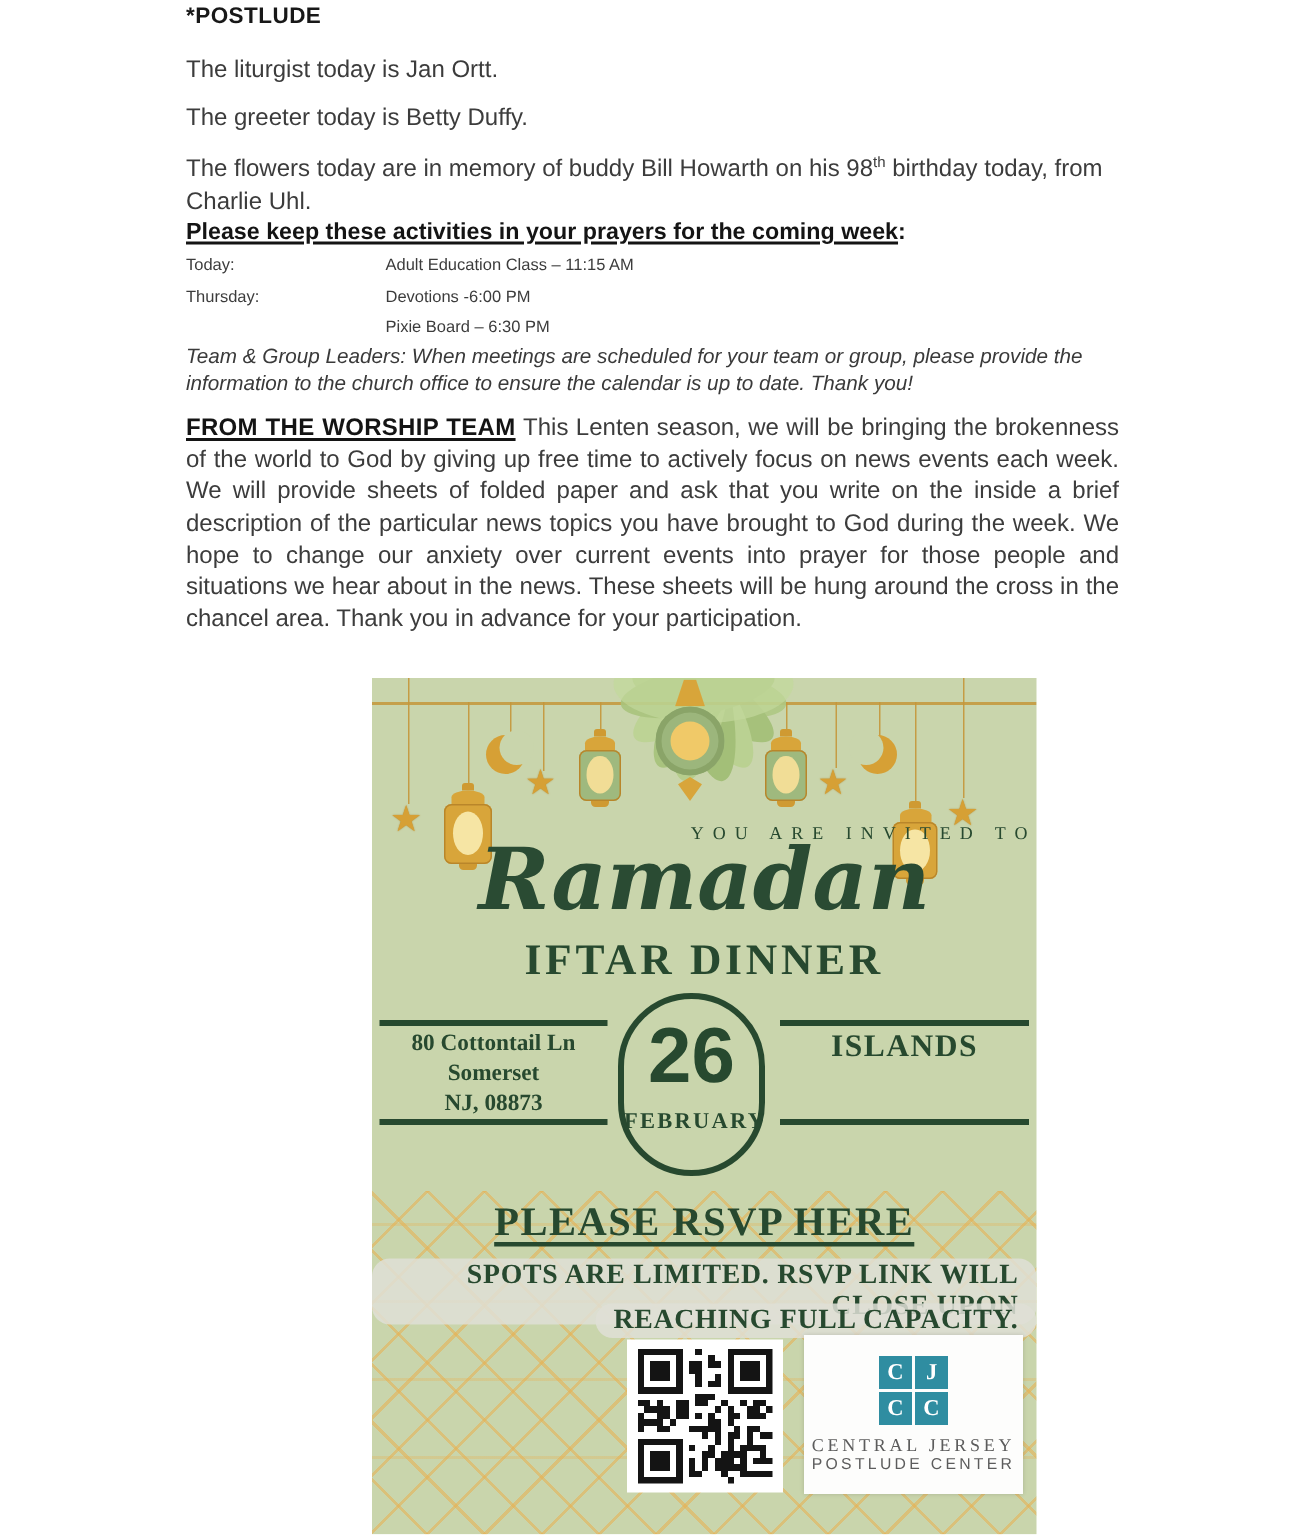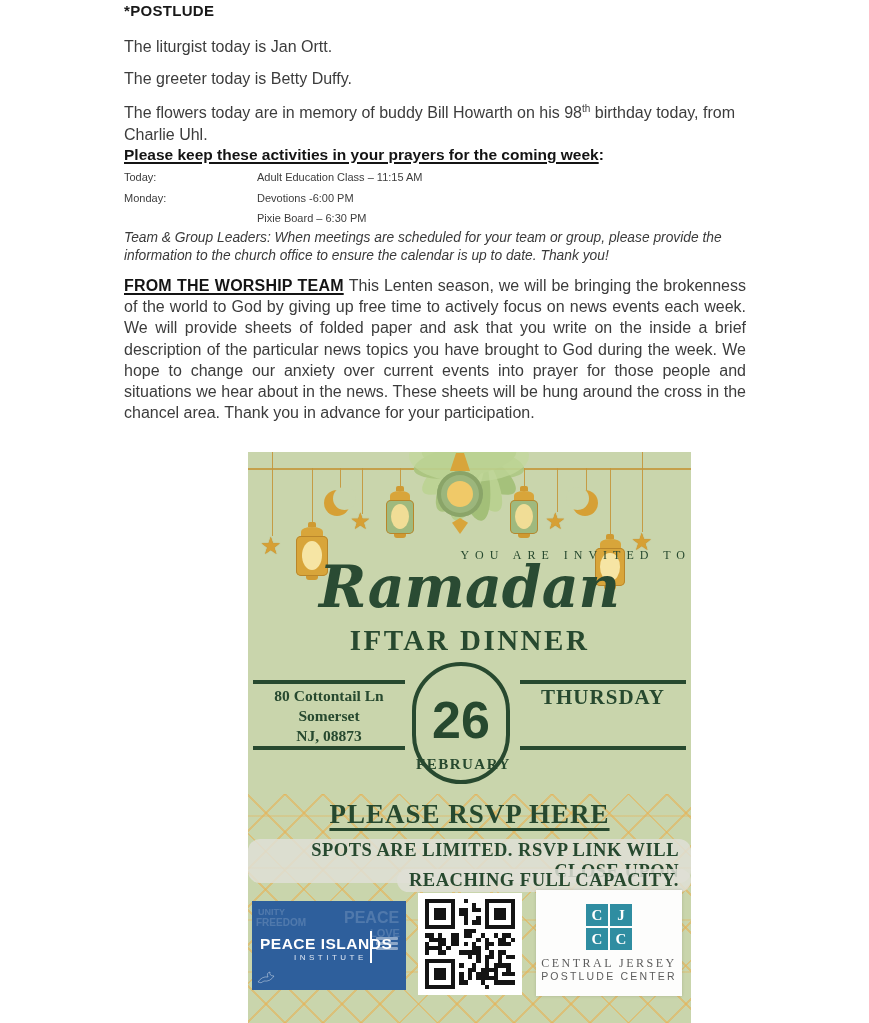--- a/index.html
+++ b/index.html
@@ -57,21 +57,21 @@
            font-style:italic;font-weight:bold;font-size:57px;line-height:70px;color:#2a4b33;}
   .iftar{position:absolute;top:172px;width:100%;text-align:center;font-size:29px;font-weight:bold;letter-spacing:2.5px;}
 
   .dline{position:absolute;height:3.5px;background:#27492f;}
   .addr{position:absolute;left:5px;top:234px;width:152px;text-align:center;font-size:15.5px;font-weight:bold;line-height:20px;}
   .when{position:absolute;left:272px;top:233px;width:166px;text-align:center;font-weight:bold;}
   .when .wd{font-size:21px;letter-spacing:1px;line-height:24px;}
   .when .tm{font-size:23px;line-height:27px;}
   .capsule{position:absolute;left:164px;top:210px;width:90px;height:114px;border:4px solid #27492f;border-radius:50px;
            text-align:center;background:transparent;}
-  .capsule .day{font-family:"Liberation Sans",sans-serif;font-size:52px;font-weight:600;line-height:60px;margin-top:24px;}
+  .capsule .day{font-family:"Liberation Sans",sans-serif;font-size:52px;font-weight:600;line-height:60px;margin-top:8px;}
   .capsule .mon{font-size:15px;font-weight:bold;letter-spacing:1.5px;margin-top:6px;}
 
   .rsvp{position:absolute;top:347px;width:100%;text-align:center;font-size:27px;font-weight:bold;letter-spacing:1px;
         text-decoration:underline;text-decoration-thickness:3px;text-underline-offset:5px;cursor:pointer;}
   .noteline{position:absolute;width:100%;text-align:right;}
   .noteline span{display:inline-block;background:rgba(223,223,214,.85);border-radius:12px;padding:1px 12px;
                  font-size:18.5px;font-weight:bold;letter-spacing:.5px;}
   .nl1{top:387px;} .nl2{top:417px;}
 
   .pattern{position:absolute;left:0;top:342px;width:100%;height:229px;pointer-events:none;
@@ -118,21 +118,21 @@
     <p class="flowers"><span>The flowers today are in memory of buddy Bill Howarth on his 98</span><sup>th</sup><span> birthday today, from Charlie Uhl.</span></p>
 
     <p class="prayers-head"><span class="u">Please keep these activities in your prayers for the coming week</span><span>:</span></p>
 
     <div class="sched">
       <div class="srow">
         <span class="lab">Today:</span>
         <span>Adult Education Class – 11:15 AM</span>
       </div>
       <div class="srow">
-        <span class="lab">Monday:</span>
+        <span class="lab">Thursday:</span>
         <span>Devotions -6:00 PM</span>
       </div>
       <div class="srow">
         <span class="lab"></span>
         <span>Pixie Board – 6:30 PM</span>
       </div>
     </div>
 
     <p class="note">Team &amp; Group Leaders: When meetings are scheduled for your team or group, please provide the information to the church office to ensure the calendar is up to date.  Thank you!</p>
 
@@ -225,46 +225,29 @@
       <div>Somerset</div>
       <div>NJ, 08873</div>
     </div>
     <div class="capsule">
       <div class="day">26</div>
       <div class="mon">FEBRUARY</div>
     </div>
     <div class="dline" style="left:272px;top:228px;width:166px"></div>
     <div class="dline" style="left:272px;top:294px;width:166px"></div>
     <div class="when">
-      <div class="wd">THURSDAY</div>
+      <div class="wd">ISLANDS</div>
     </div>
 
     <div class="pattern"></div>
 
     <div class="rsvp">PLEASE RSVP HERE</div>
     <div class="noteline nl1"><span>SPOTS ARE LIMITED. RSVP LINK WILL CLOSE UPON</span></div>
     <div class="noteline nl2"><span>REACHING FULL CAPACITY.</span></div>
 
-    <div class="peace">
-      <span class="fw" style="left:6px;top:6px;font-size:9px">UNITY</span>
-      <span class="fw" style="left:4px;top:16px;font-size:10px">FREEDOM</span>
-      <span class="fw" style="left:92px;top:8px;font-size:16px">PEACE</span>
-      <span class="fw" style="left:118px;top:26px;font-size:11px">LOVE</span>
-      <span class="main">PEACE ISLANDS</span>
-      <span class="inst">INSTITUTE</span>
-      <span class="bar"></span>
-      <span class="mini">
-          <i></i>
-          <i></i>
-          <i></i>
-        </span>
-      <svg width="20" height="16" viewBox="0 0 20 16">
-        <path d="M2 12 Q6 6 12 7 Q10 3 14 2 Q13 6 18 6 Q14 12 8 11 Q5 14 2 12Z" fill="none" stroke="rgba(255,255,255,.4)" stroke-width="1"></path>
-      </svg>
-    </div>
 
     <div class="qr">
       <svg viewBox="0 0 21 21">
           <g id="qr-modules">
             <path d="M9 0h1v1h-1zM11 1h1v1h-1zM8 2h1v1h-1zM9 2h1v1h-1zM11 2h1v1h-1zM12 2h1v1h-1zM8 3h1v1h-1zM9 3h1v1h-1zM9 4h1v1h-1zM12 4h1v1h-1zM9 5h1v1h-1zM11 5h1v1h-1zM12 5h1v1h-1zM9 7h1v1h-1zM10 7h1v1h-1zM11 7h1v1h-1zM0 8h1v1h-1zM1 8h1v1h-1zM3 8h1v1h-1zM6 8h1v1h-1zM7 8h1v1h-1zM9 8h1v1h-1zM10 8h1v1h-1zM13 8h1v1h-1zM16 8h1v1h-1zM18 8h1v1h-1zM19 8h1v1h-1zM1 9h1v1h-1zM2 9h1v1h-1zM3 9h1v1h-1zM4 9h1v1h-1zM6 9h1v1h-1zM7 9h1v1h-1zM12 9h1v1h-1zM14 9h1v1h-1zM17 9h1v1h-1zM18 9h1v1h-1zM20 9h1v1h-1zM0 10h1v1h-1zM3 10h1v1h-1zM4 10h1v1h-1zM6 10h1v1h-1zM7 10h1v1h-1zM9 10h1v1h-1zM11 10h1v1h-1zM14 10h1v1h-1zM15 10h1v1h-1zM17 10h1v1h-1zM18 10h1v1h-1zM19 10h1v1h-1zM0 11h1v1h-1zM1 11h1v1h-1zM2 11h1v1h-1zM3 11h1v1h-1zM5 11h1v1h-1zM11 11h1v1h-1zM12 11h1v1h-1zM14 11h1v1h-1zM0 12h1v1h-1zM3 12h1v1h-1zM4 12h1v1h-1zM8 12h1v1h-1zM9 12h1v1h-1zM10 12h1v1h-1zM11 12h1v1h-1zM12 12h1v1h-1zM15 12h1v1h-1zM17 12h1v1h-1zM18 12h1v1h-1zM10 13h1v1h-1zM12 13h1v1h-1zM14 13h1v1h-1zM15 13h1v1h-1zM17 13h1v1h-1zM19 13h1v1h-1zM20 13h1v1h-1zM12 14h1v1h-1zM14 14h1v1h-1zM17 14h1v1h-1zM8 15h1v1h-1zM11 15h1v1h-1zM14 15h1v1h-1zM16 15h1v1h-1zM17 15h1v1h-1zM18 15h1v1h-1zM19 15h1v1h-1zM10 16h1v1h-1zM11 16h1v1h-1zM13 16h1v1h-1zM14 16h1v1h-1zM15 16h1v1h-1zM16 16h1v1h-1zM19 16h1v1h-1zM8 17h1v1h-1zM10 17h1v1h-1zM12 17h1v1h-1zM13 17h1v1h-1zM14 17h1v1h-1zM16 17h1v1h-1zM18 17h1v1h-1zM19 17h1v1h-1zM20 17h1v1h-1zM8 18h1v1h-1zM10 18h1v1h-1zM12 18h1v1h-1zM13 18h1v1h-1zM14 18h1v1h-1zM15 18h1v1h-1zM16 18h1v1h-1zM8 19h1v1h-1zM9 19h1v1h-1zM13 19h1v1h-1zM16 19h1v1h-1zM17 19h1v1h-1zM18 19h1v1h-1zM19 19h1v1h-1zM20 19h1v1h-1zM14 20h1v1h-1zM0 0h7v7h-7zM1 1h5v5h-5zM2 2h3v3h-3zM14 0h7v7h-7zM15 1h5v5h-5zM16 2h3v3h-3zM0 14h7v7h-7zM1 15h5v5h-5zM2 16h3v3h-3z" fill="#141414" fill-rule="evenodd"></path>
           </g>
         </svg>
     </div>
 
     <div class="cjcc">

